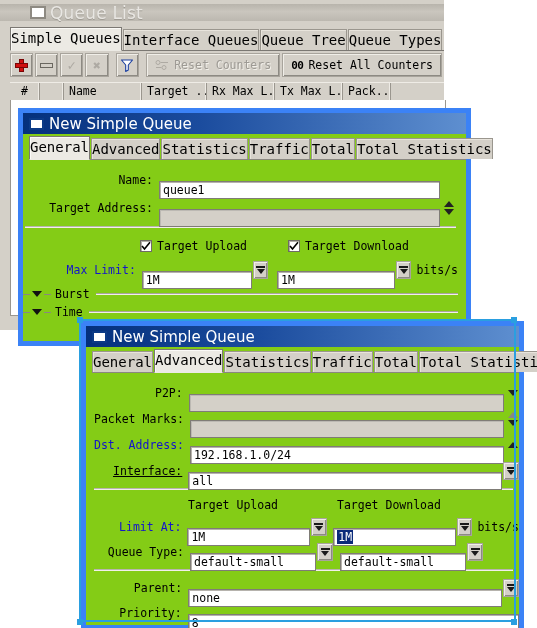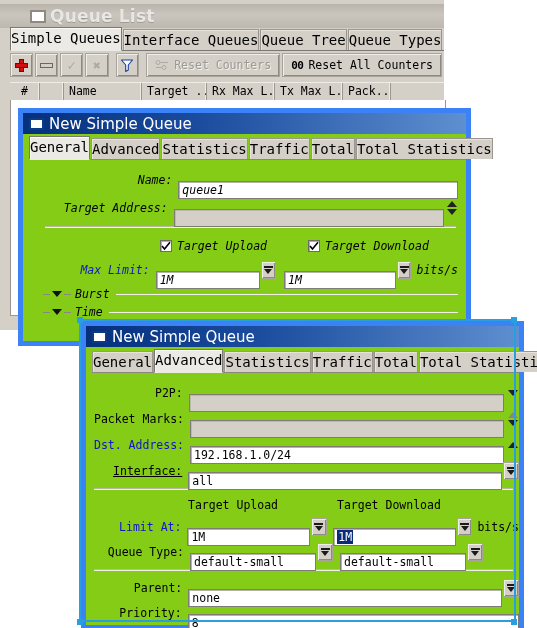--- a/index.html
+++ b/index.html
@@ -10,23 +10,23 @@
     overflow: hidden;
   }
   #root { position: relative; width: 537px; height: 628px; }
 
   
   .qlist {
     position: absolute; left: 0; top: 0; width: 444px; height: 330px;
     background: #d4d0c8;
   }
   .qlist-titlebar {
-    position: absolute; left: 0; top: 4px; width: 444px; height: 24px;
+    position: absolute; left: 0; top: 4px; width: 444px; height: 17px;
     background: linear-gradient(to bottom, #b8b4ac 0%, #cac6be 45%, #bcb8b0 100%);
-    display: flex; align-items: center; font-weight: bold;
+    display: flex; align-items: center;
   }
   .qlist-icon {
     width: 16px; height: 13px; margin-left: 30px; margin-right: 4px;
     background: #ffffff; border: 2px solid #8e8a82; box-sizing: border-box;
   }
   .qlist-title {
     font-family: "DejaVu Sans", sans-serif;
     font-size: 17px; color: #e9e7e3; letter-spacing: .2px;
     text-shadow: 0 1px 0 #a09c94;
   }
@@ -278,21 +278,21 @@
 
     <div class="dlg-tabs">
       <div class="tab active">General</div>
       <div class="tab">Advanced</div>
       <div class="tab">Statistics</div>
       <div class="tab">Traffic</div>
       <div class="tab">Total</div>
       <div class="tab">Total Statistics</div>
     </div>
 
-    <div class="dlg-body" style="padding:10px 8px 0 20px;font-style:italic;">
+    <div class="dlg-body" style="padding:10px 8px 0 0;">
 
       <div class="row">
         <div class="lbl" style="width:130px;">Name:</div>
         <div class="fld" style="width:281px;">queue1</div>
       </div>
 
       <div class="row" style="margin-top:8px;">
         <div class="lbl" style="width:130px;">Target Address:</div>
         <div class="fld grey" style="width:281px;"></div>
         <div class="spin-flat">

